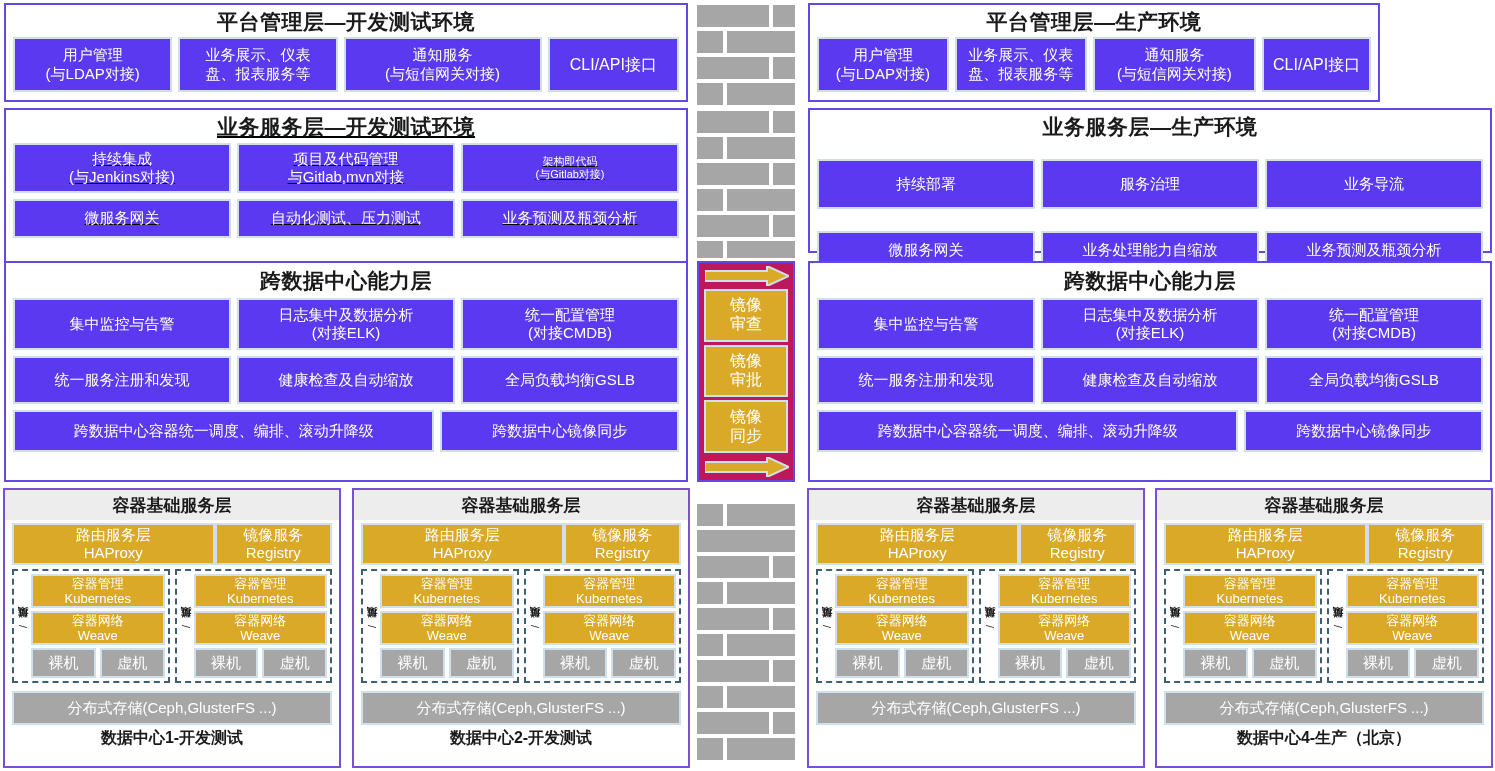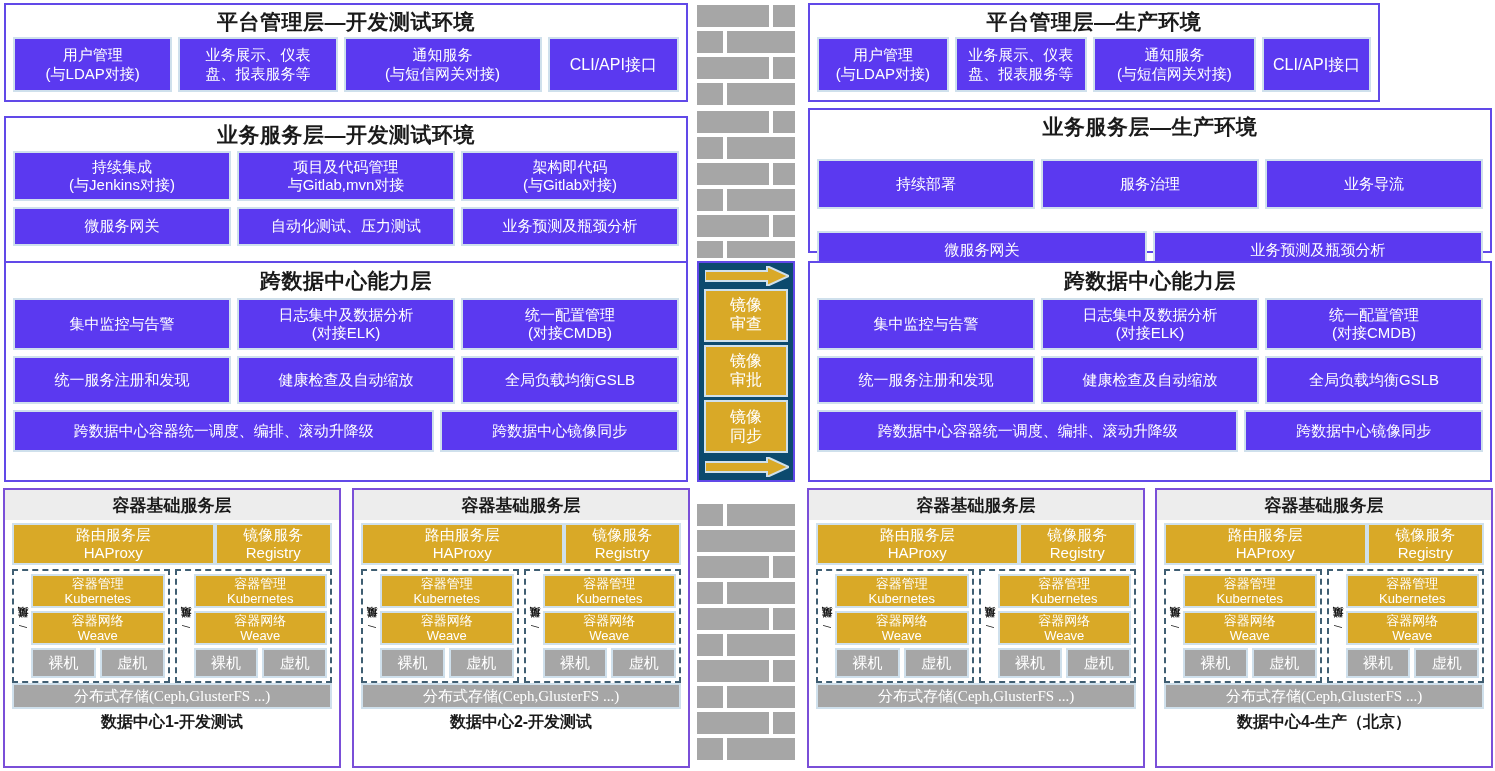--- a/index.html
+++ b/index.html
@@ -62,21 +62,21 @@
     text-align:center;line-height:1.1;
   }
 
   
   .wall{position:absolute;overflow:hidden;background:#ffffff;}
   .brick{position:absolute;background:#A6A6A6;}
 
   
   .mirrorbox{
     position:absolute;box-sizing:border-box;
-    border:2px solid #6149E8;background:#0c4a6e;
+    border:2px solid #6149E8;background:#be185d;
     display:flex;flex-direction:column;align-items:center;
   }
   .arrow-wrap{width:100%;height:20px;position:relative;margin:3px 0;}
   .arrow{position:absolute;left:6px;top:0;}
 
   
   .dc{
     position:absolute;box-sizing:border-box;
     border:2px solid #7A4FD8;background:#ffffff;
     display:flex;flex-direction:column;
@@ -104,21 +104,21 @@
     transform:rotate(180deg);
     font-size:11px;color:#111;
     display:flex;align-items:center;justify-content:center;
     width:15px;flex:0 0 15px;line-height:1;
     letter-spacing:-1px;
   }
   .cluster-body{flex:1 1 auto;display:flex;flex-direction:column;gap:3px;}
   .cluster-body .gold{height:34px;font-size:13px;}
   .hostrow{display:flex;gap:4px;height:30px;border-radius:15px;}
   .hostrow .grey{flex:1 1 0;font-size:15px;}
-  .storage{margin-top:0;height:26px;font-size:15px;font-family:Liberation Serif, serif;}
+  .storage{margin-top:8px;height:34px;font-size:15px;}
 </style>
 </head>
 <body>
 
 <div class="canvas">
 
   <div class="panel" style="left:4px;top:3px;width:684px;height:99px;">
     <div class="panel-title" style="font-size:21px;padding:6px 0 5px;">平台管理层—开发测试环境</div>
     <div class="row" style="padding:0 7px;height:55px;">
       <div class="tile" style="font-size:15px;">
@@ -132,32 +132,32 @@
       <div class="tile" style="font-size:15px;flex:1.25;">
         <span>通知服务</span>
         <span>(与短信网关对接)</span>
       </div>
       <div class="tile" style="font-size:16px;flex:.82;">
         <span>CLI/API接口</span>
       </div>
     </div>
   </div>
 
-  <div class="panel" style="left:4px;top:116px;width:684px;height:174px;">
+  <div class="panel" style="left:4px;top:108px;width:684px;height:174px;text-decoration:underline;">
     <div class="panel-title" style="font-size:21px;padding:6px 0 6px;">业务服务层—开发测试环境</div>
     <div class="row" style="padding:0 7px;height:50px;">
       <div class="tile" style="font-size:15px;">
         <span>持续集成</span>
         <span>(与Jenkins对接)</span>
       </div>
       <div class="tile" style="font-size:15px;">
         <span>项目及代码管理</span>
         <span>与Gitlab,mvn对接</span>
       </div>
-      <div class="tile" style="font-size:15px;">
+      <div class="tile" style="font-size:11px;">
         <span>架构即代码</span>
         <span>(与Gitlab对接)</span>
       </div>
     </div>
     <div class="row" style="padding:6px 7px 0;height:39px;">
       <div class="tile" style="font-size:15px;">
         <span>微服务网关</span>
       </div>
       <div class="tile" style="font-size:15px;">
         <span>自动化测试、压力测试</span>
@@ -306,20 +306,23 @@
       </div>
       <div class="tile" style="font-size:15px;">
         <span>业务导流</span>
       </div>
     </div>
     <div class="row" style="padding:6px 7px 0;height:39px;">
       <div class="tile" style="font-size:15px;">
         <span>微服务网关</span>
       </div>
       <div class="tile" style="font-size:15px;">
+        <span>业务处理能力自缩放</span>
+      </div>
+      <div class="tile" style="font-size:15px;">
         <span>业务预测及瓶颈分析</span>
       </div>
     </div>
   </div>
 
   <div class="panel" style="left:808px;top:261px;width:684px;height:221px;">
     <div class="panel-title" style="font-size:21px;padding:7px 0 7px;">跨数据中心能力层</div>
     <div class="row" style="padding:0 7px;height:52px;">
       <div class="tile" style="font-size:15px;">
         <span>集中监控与告警</span>

